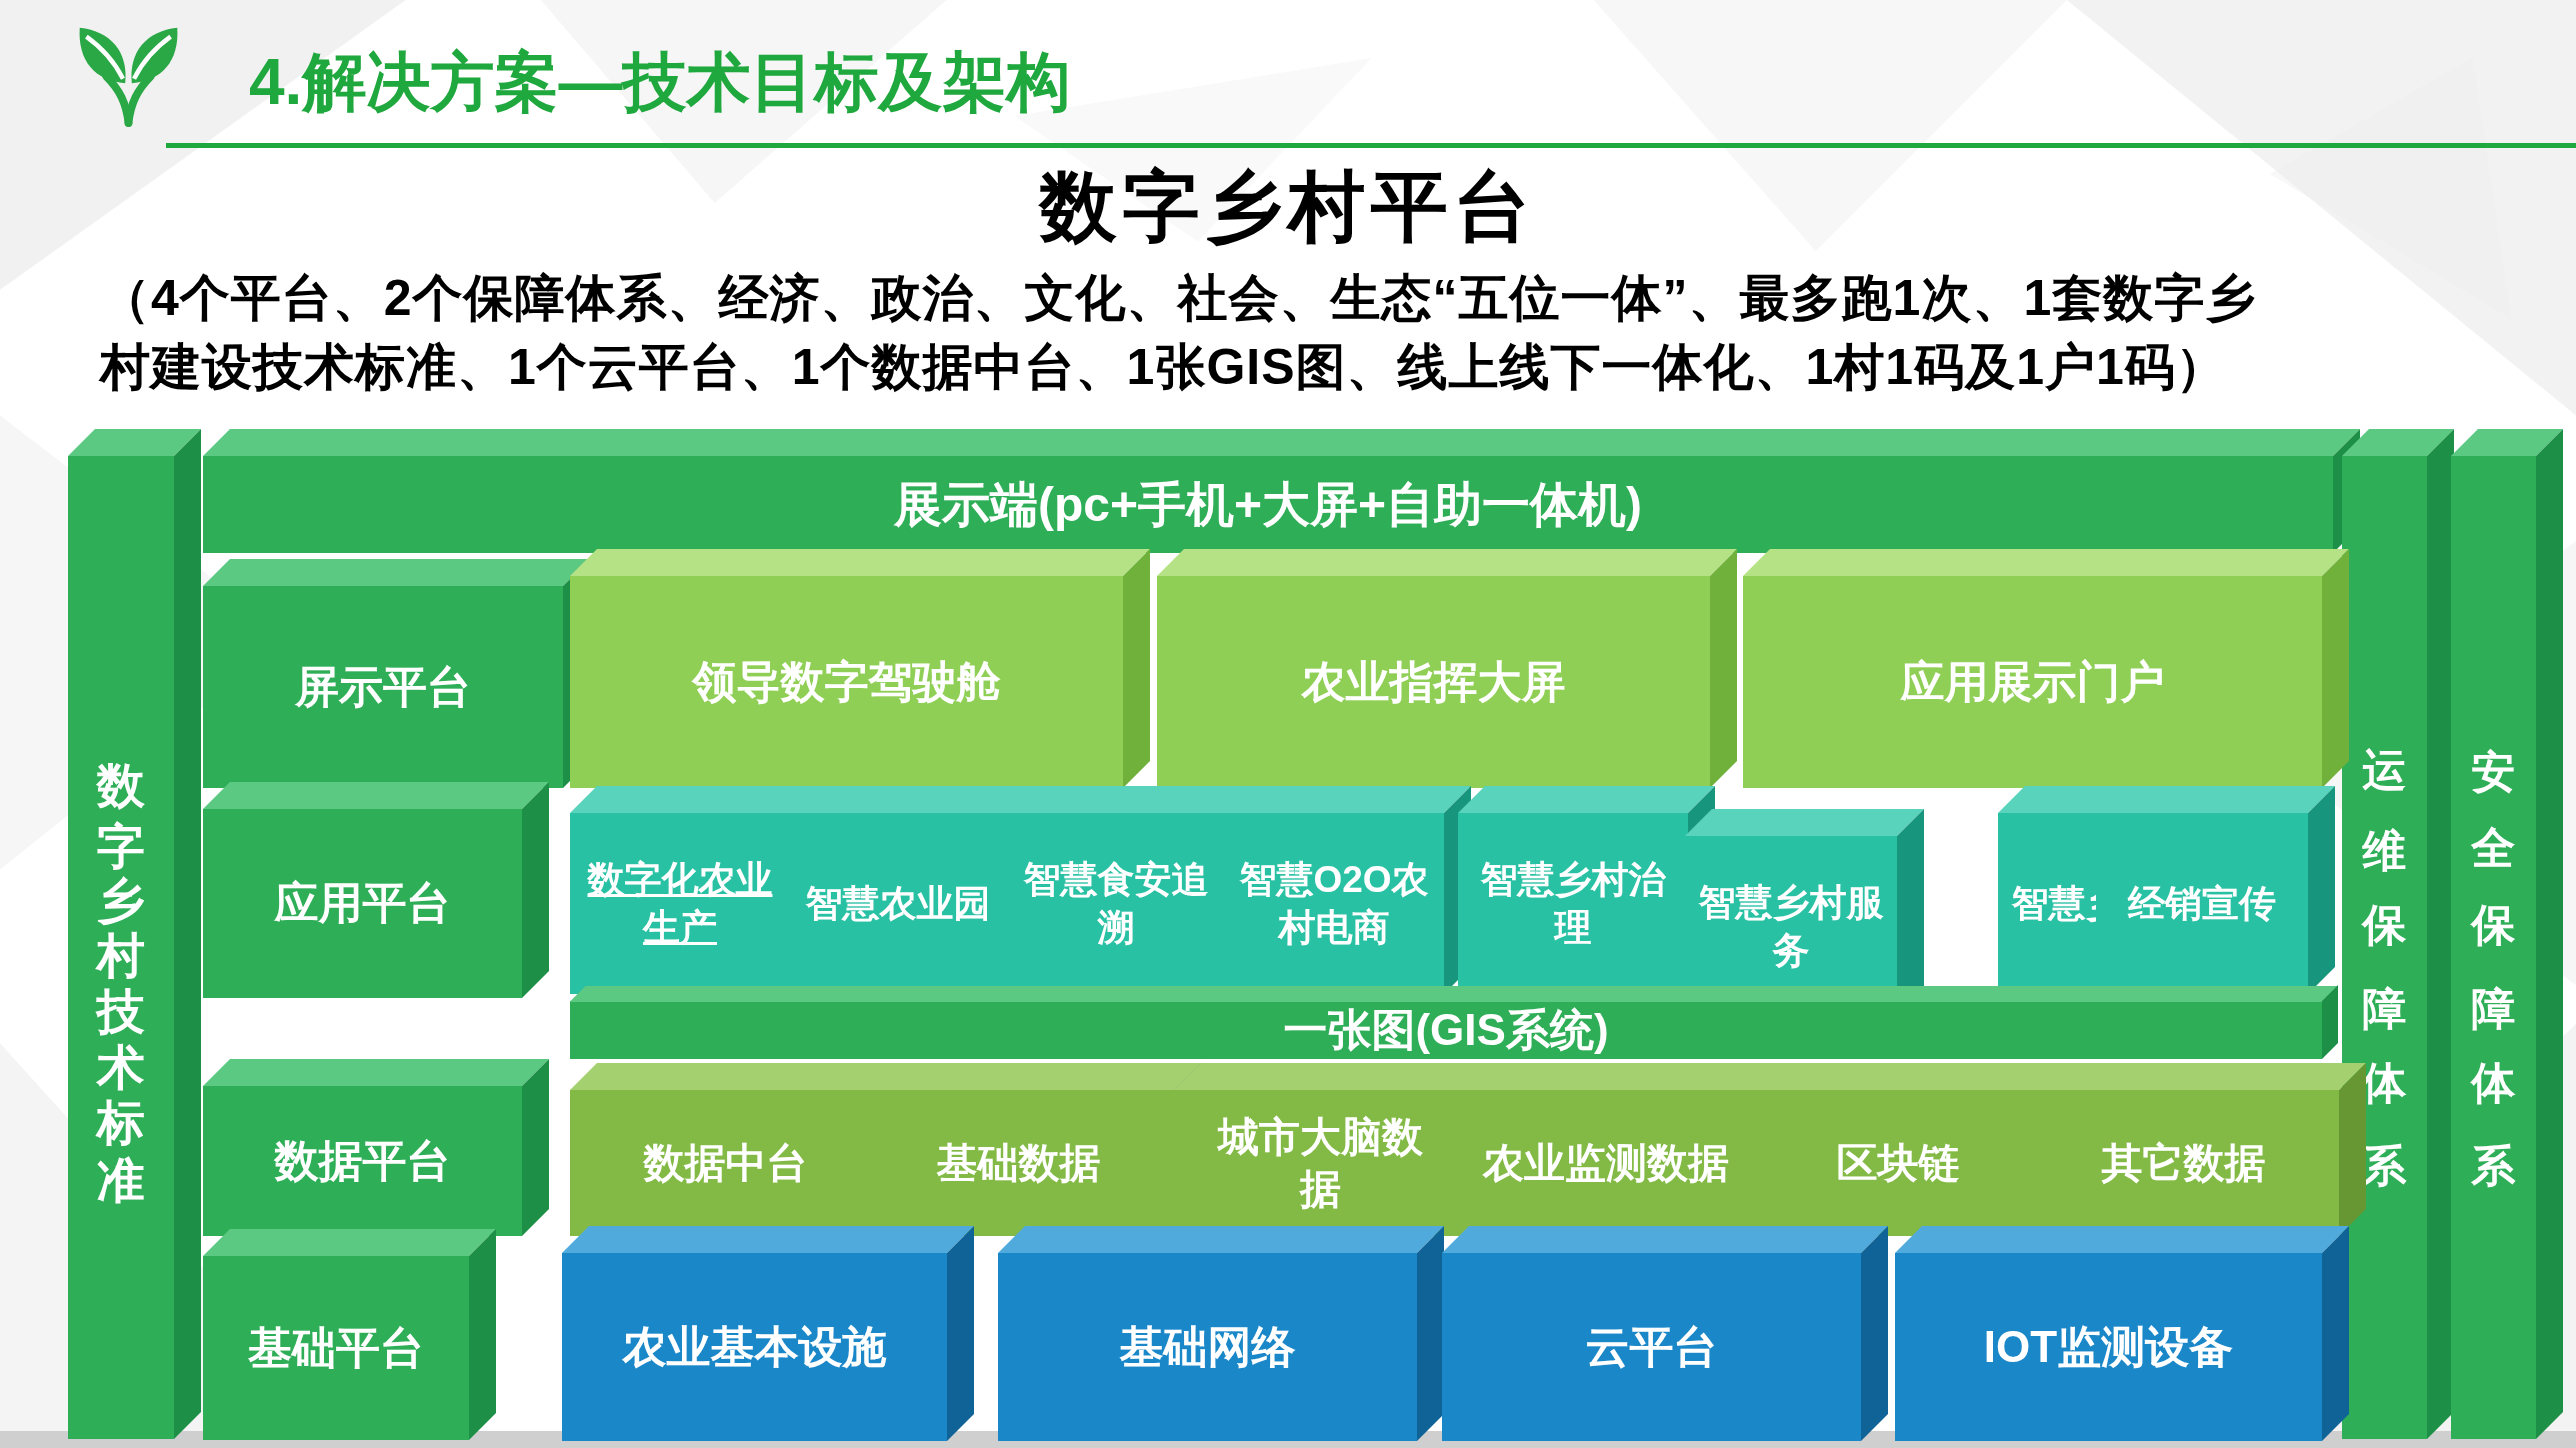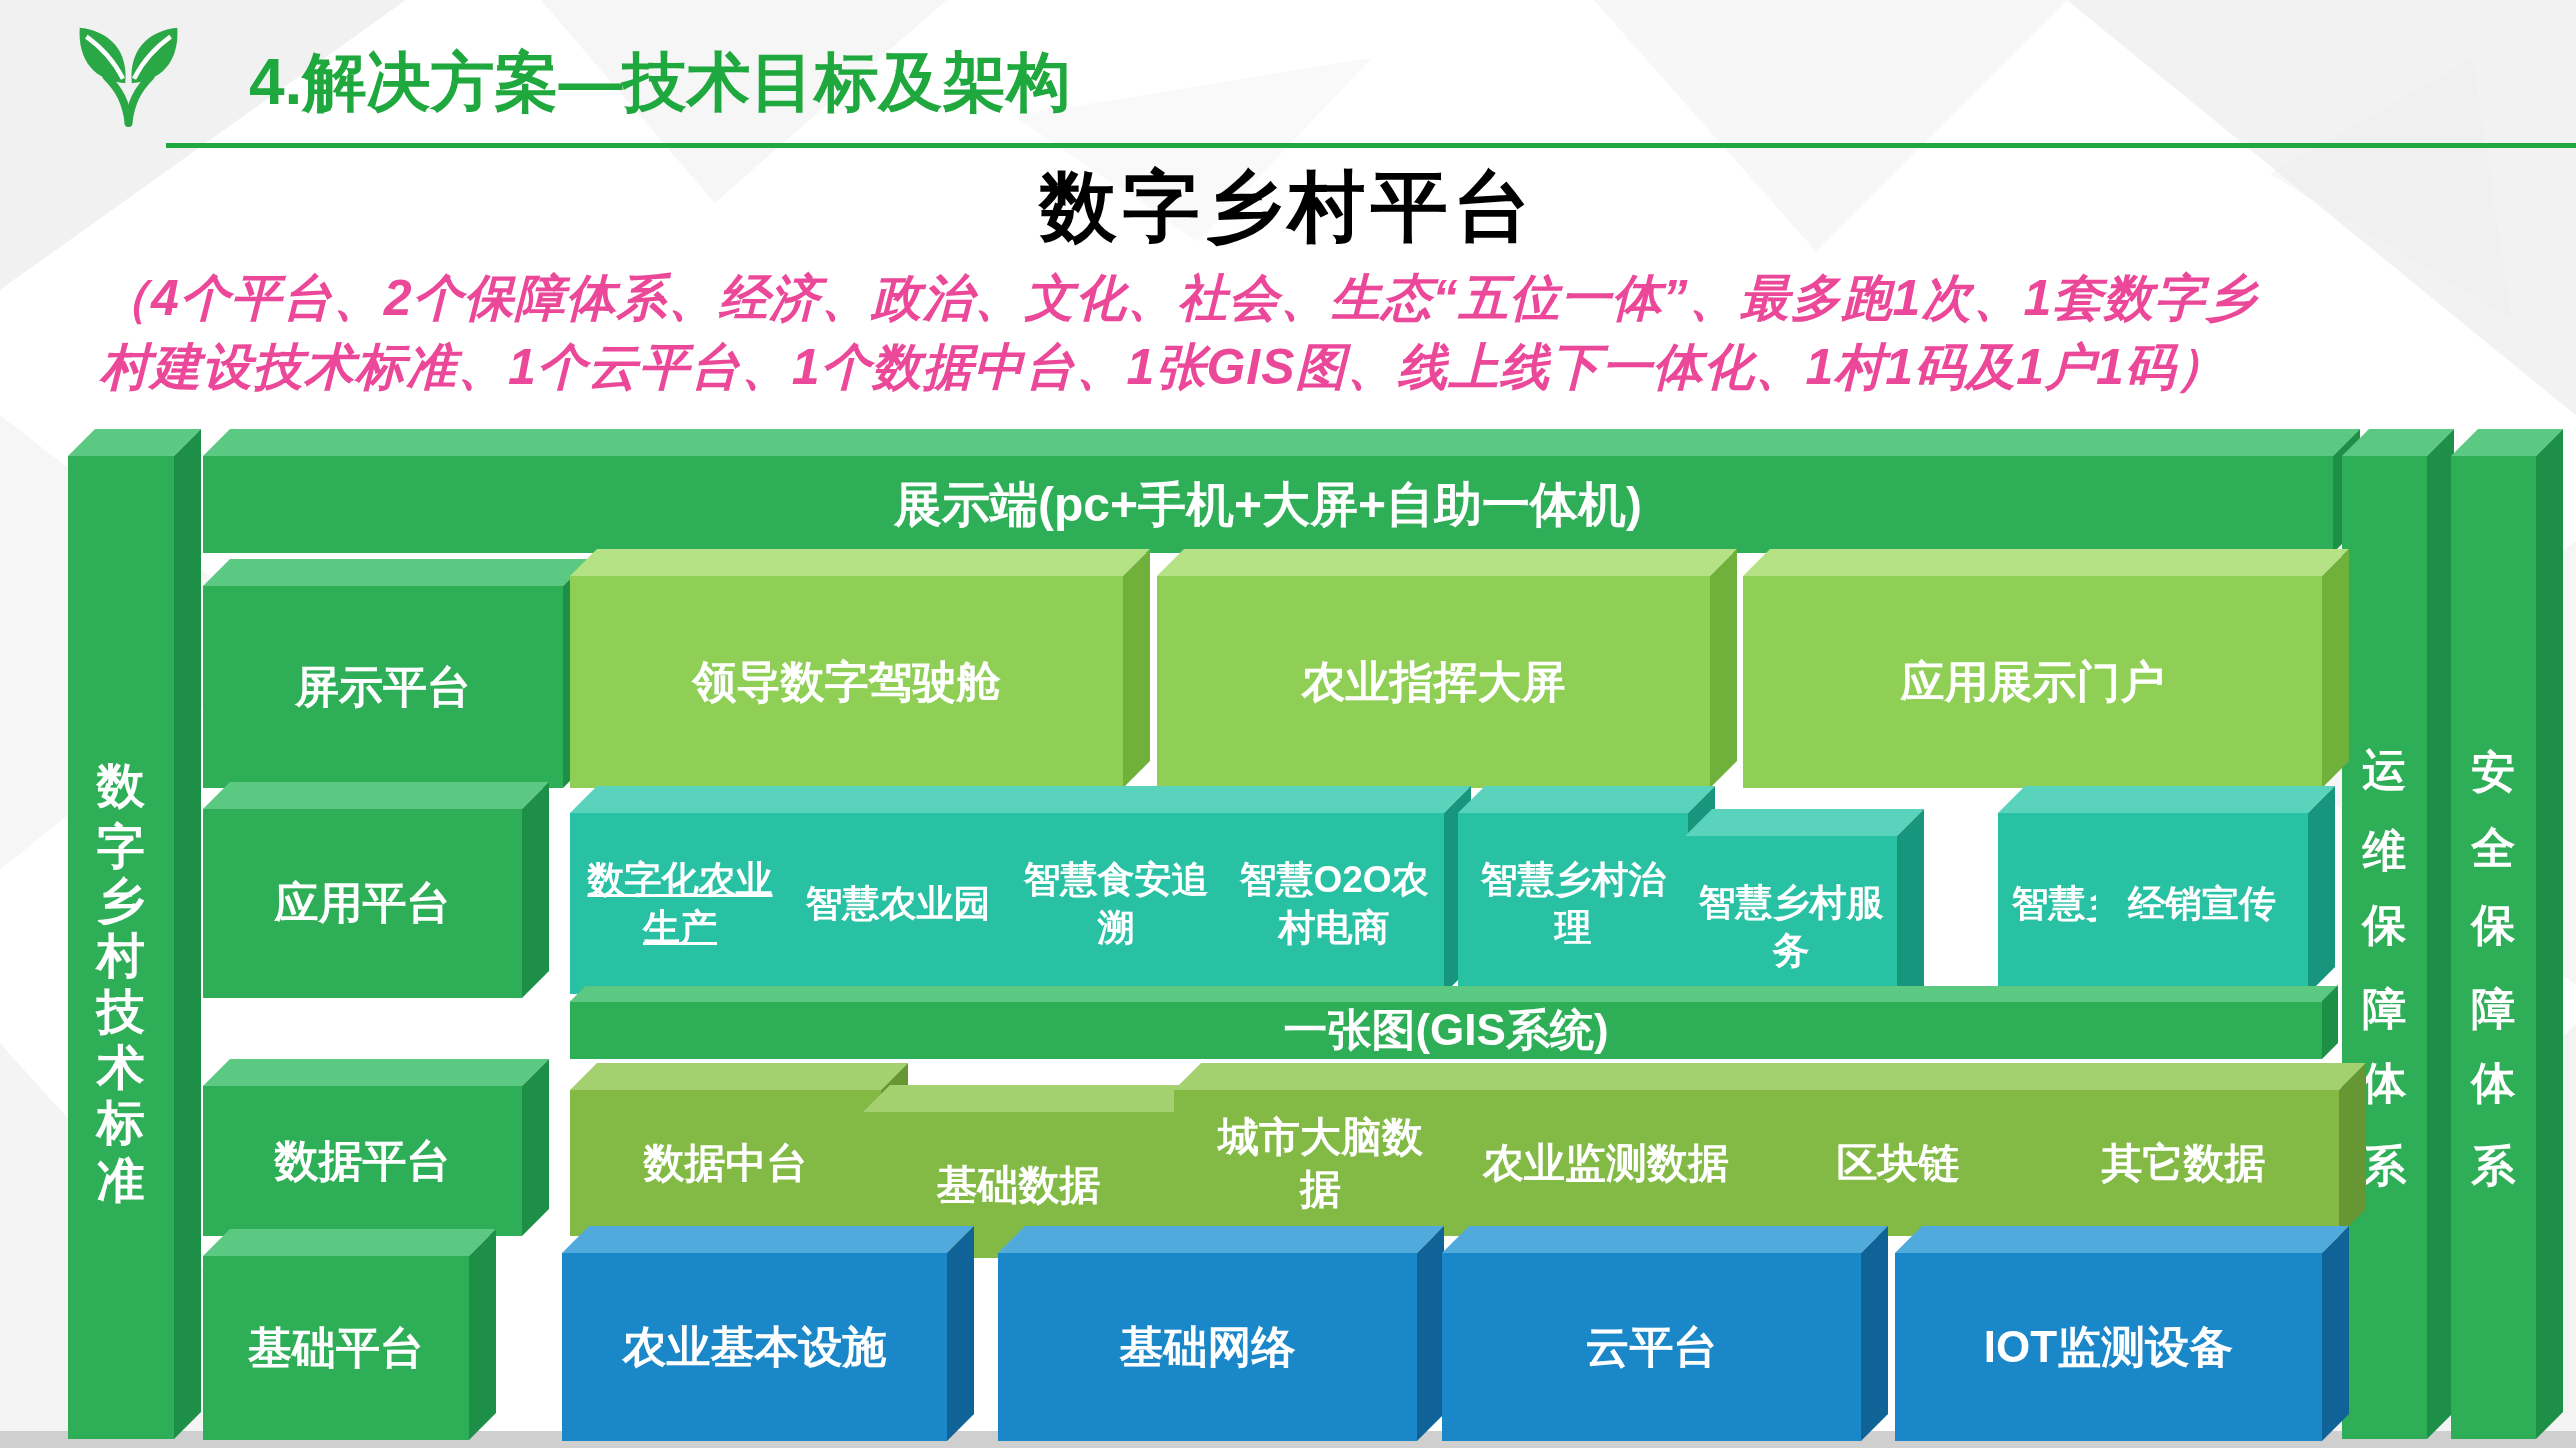--- a/index.html
+++ b/index.html
@@ -16,21 +16,21 @@
     position:absolute; left:249px; top:39px;
     font-size:64px; font-weight:bold; color:#1fa83e; white-space:nowrap;
   }
   .title-underline { position:absolute; left:166px; top:143px; width:2410px; height:4.8px; background:#1fa83e; }
   .platform-title {
     position:absolute; left:0; top:156px; width:100%; text-align:center;
     font-size:77px; font-weight:bold; color:#000; letter-spacing:5.8px;
   }
   .desc {
     position:absolute; left:100px; width:2444px;
-    font-size:50px; font-weight:600; color:#ec4899; letter-spacing:1px; white-space:nowrap;font-style:italic;
+    font-size:50px; font-weight:600; color:#000000; letter-spacing:1px; white-space:nowrap;
   }
   .desc1 { top:265px; } .desc2 { top:334px; }
 
   
   .box3d {
     position:absolute; --d:27px;
     background:var(--front);
     display:flex; align-items:center; justify-content:center;
     color:#fff; font-weight:bold; text-align:center; line-height:1.28;
   }
@@ -116,21 +116,21 @@
   <div class="box3d scheme-teal fs38 pad-s" style="left:1224px; top:813px; width:193px; height:181px;">智慧O2O农村电商</div>
   <div class="box3d scheme-teal fs38 pad-s" style="left:1458px; top:813px; width:203px; height:181px;">智慧乡村治理</div>
   <div class="box3d scheme-teal fs38 pad-s" style="left:1685px; top:813px; width:185px; height:181px;margin-top:23px;">智慧乡村服务</div>
   <div class="box3d scheme-teal fs38 pad-s" style="left:1998px; top:813px; width:185px; height:181px;">智慧乡村贷</div>
   <div class="box3d scheme-teal fs38 pad-s" style="left:2096px; top:813px; width:185px; height:181px;">经销宣传</div>
 
   <div class="box3d scheme-green fs46" style="left:570px; top:1001px; width:1752px; height:58px; --d:15.5px;">一张图(GIS系统)</div>
 
   <div class="box3d scheme-green fs46" style="left:203px; top:1086px; width:319px; height:150px;">数据平台</div>
   <div class="box3d scheme-olive fs42 pad-m" style="left:570px; top:1090px; width:261px; height:146px;">数据中台</div>
-  <div class="box3d scheme-olive fs42 pad-m" style="left:863px; top:1090px; width:261px; height:146px;margin-top:22px;">基础数据</div>
+  <div class="box3d scheme-olive fs42 pad-m" style="left:863px; top:1090px; width:261px; height:146px;">基础数据</div>
   <div class="box3d scheme-olive fs42 pad-m" style="left:1174px; top:1090px; width:243px; height:146px;">城市大脑数据</div>
   <div class="box3d scheme-olive fs42 pad-m" style="left:1451px; top:1090px; width:260px; height:146px;">农业监测数据</div>
   <div class="box3d scheme-olive fs42 pad-m" style="left:1743px; top:1090px; width:260px; height:146px;">区块链</div>
   <div class="box3d scheme-olive fs42 pad-m" style="left:2028px; top:1090px; width:261px; height:146px;">其它数据</div>
 
   <div class="box3d scheme-green fs46" style="left:203px; top:1256px; width:266px; height:184px;">基础平台</div>
   <div class="box3d scheme-blue fs46" style="left:562px; top:1253px; width:385px; height:188px;">农业基本设施</div>
   <div class="box3d scheme-blue fs46" style="left:998px; top:1253px; width:419px; height:188px;">基础网络</div>
   <div class="box3d scheme-blue fs46" style="left:1442px; top:1253px; width:419px; height:188px;">云平台</div>
   <div class="box3d scheme-blue fs46" style="left:1895px; top:1253px; width:427px; height:188px;">IOT监测设备</div>

